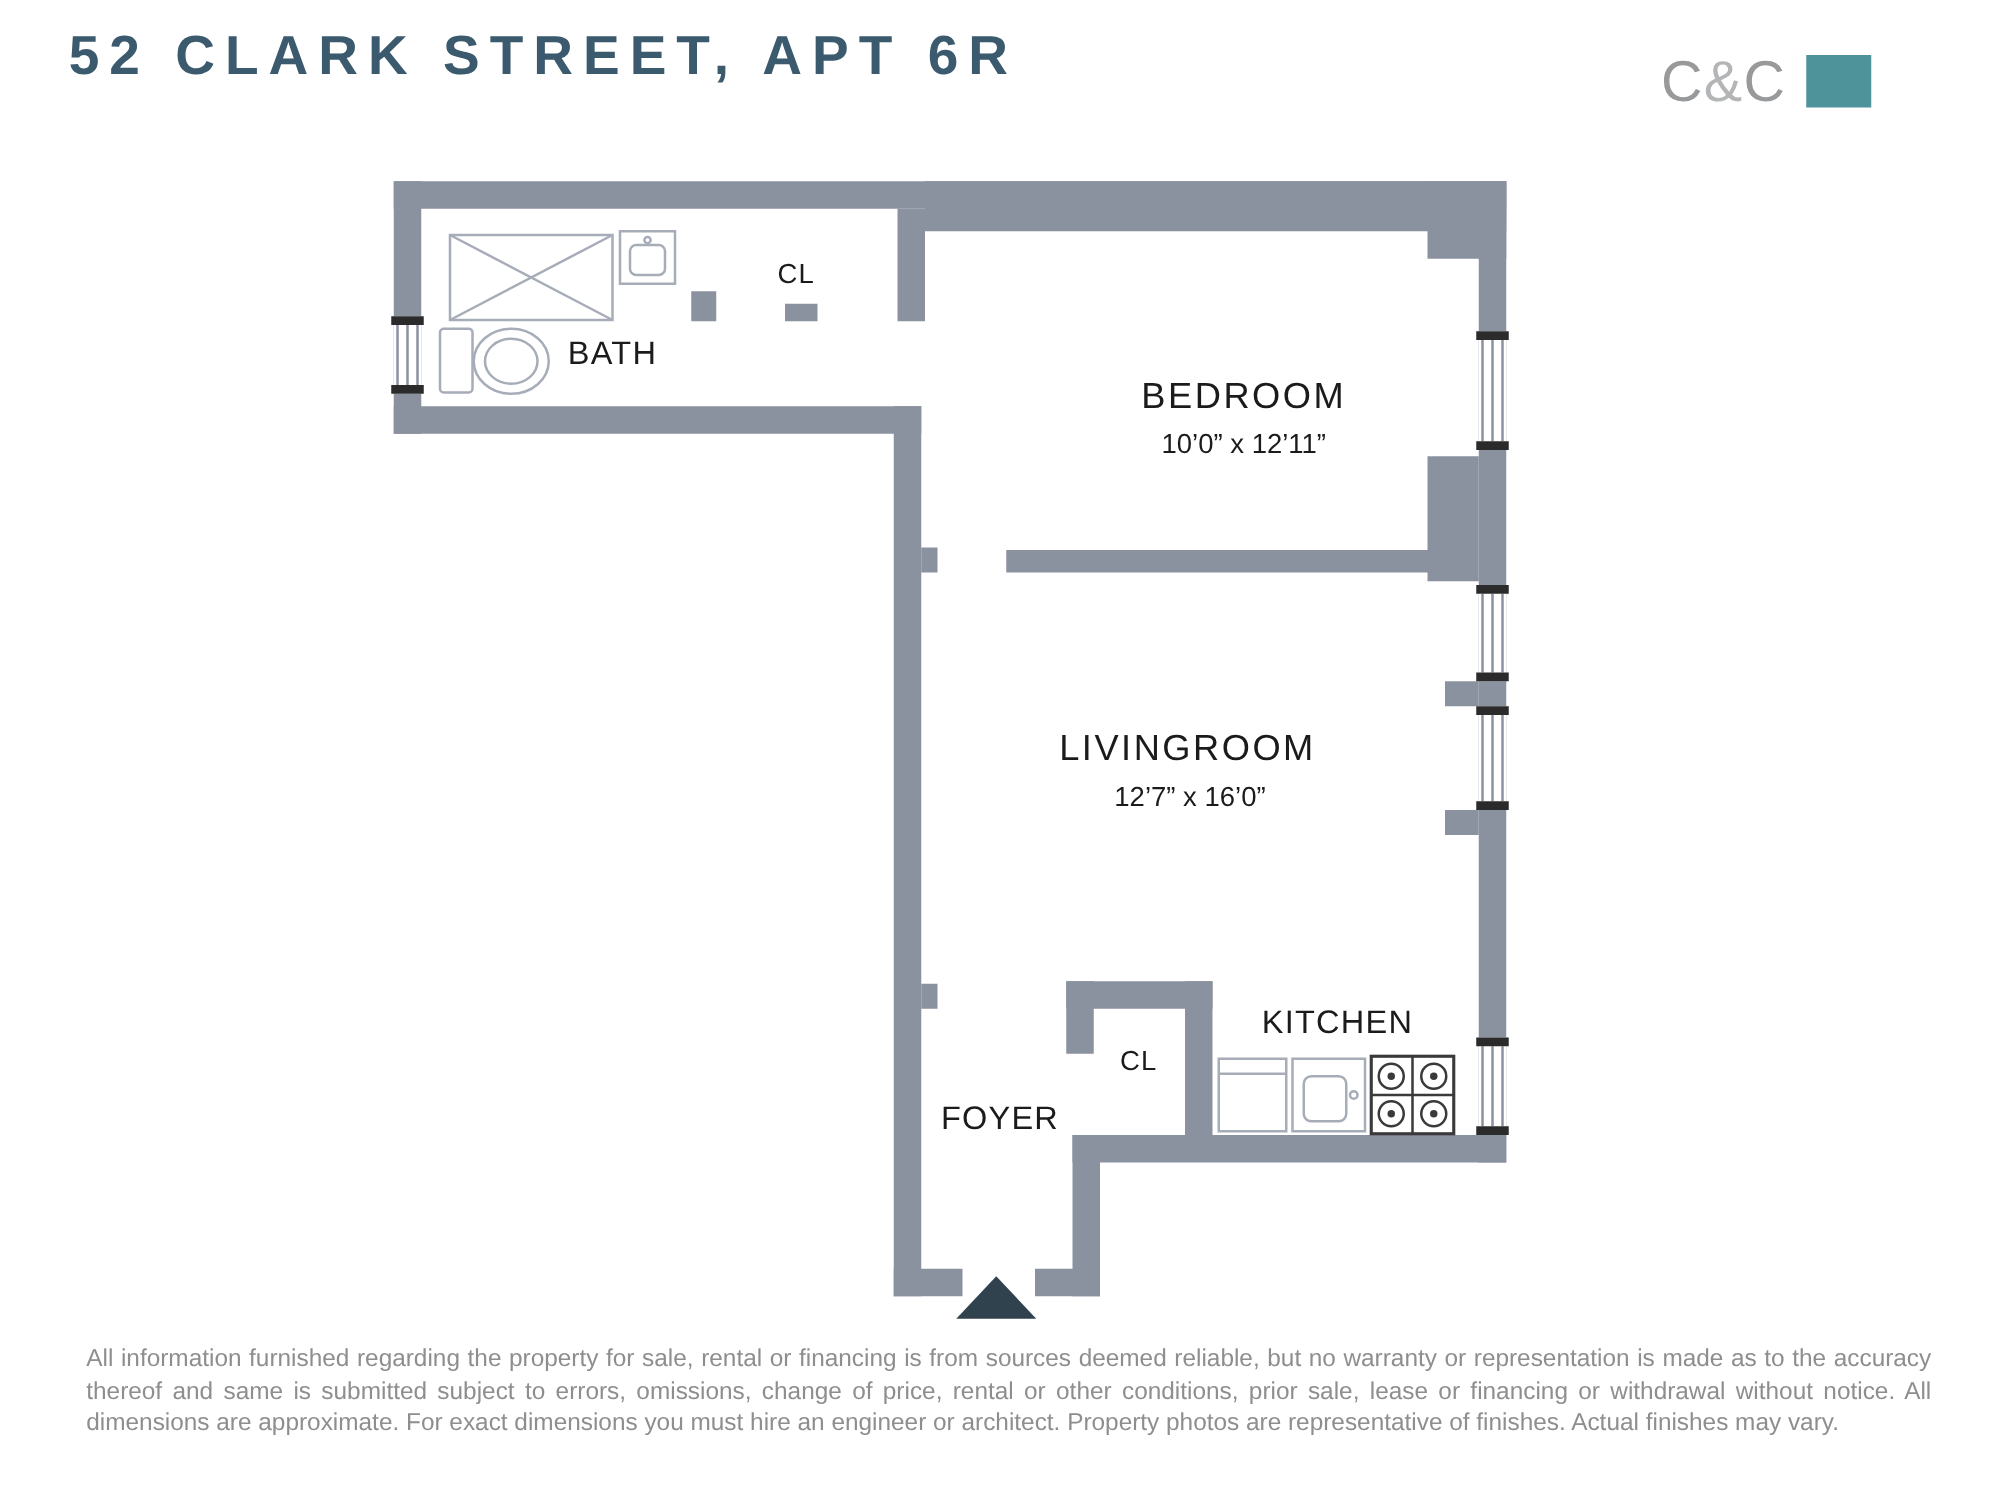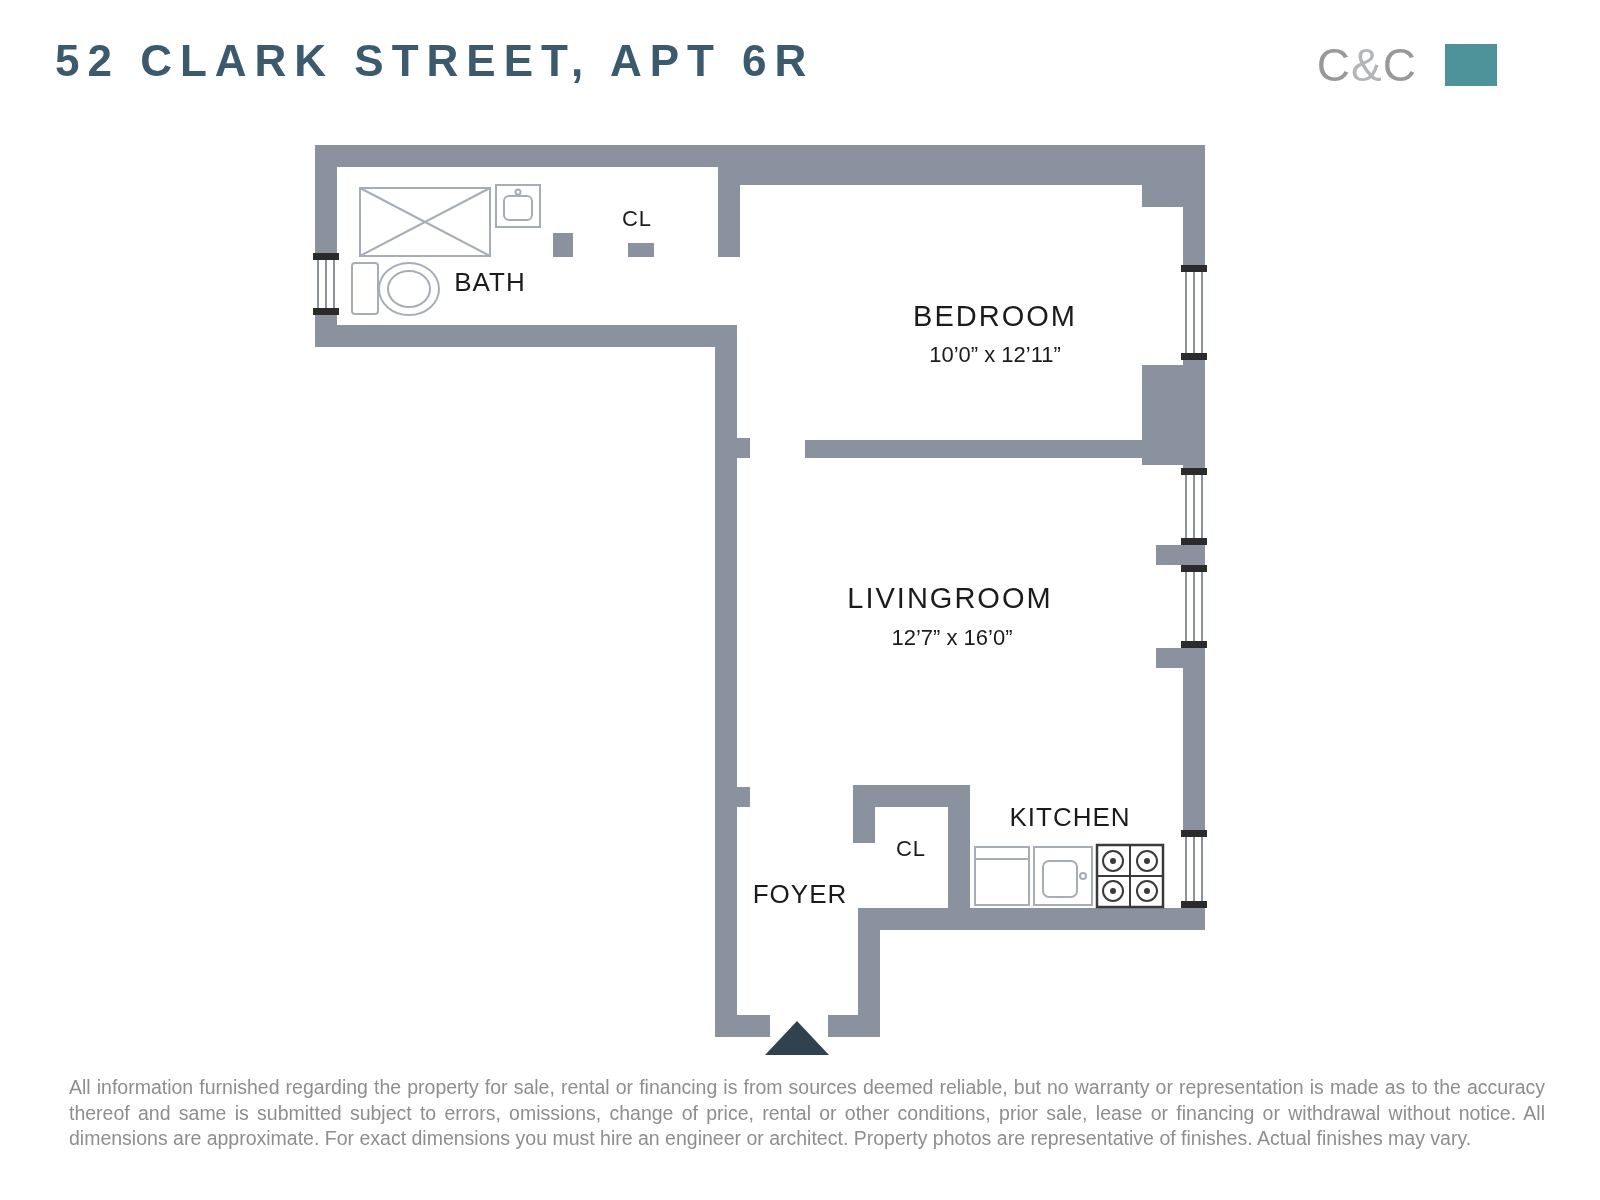--- a/index.html
+++ b/index.html
@@ -10,27 +10,27 @@
     --arrow:#31424f;
     --label:#1b1b1b;
     --muted:#8e8e8e;
     --logo-gray:#97999b;
   }
   *{margin:0;padding:0;box-sizing:border-box;}
   body{background:#ffffff;font-family:"Liberation Sans",sans-serif;}
   .page{position:relative;width:1600px;height:1200px;background:#ffffff;overflow:hidden;}
 
   .title{
-    position:absolute;left:55px;top:36px;
+    position:absolute;left:55px;top:20px;
     font-size:44px;font-weight:700;letter-spacing:8px;
     color:var(--title);white-space:nowrap;
   }
   .logo{
     position:absolute;right:103px;top:38px;
-    display:flex;align-items:center;gap:28px;
+    display:flex;align-items:center;gap:16px;
   }
   .logo-text{font-size:46px;font-weight:400;color:var(--logo-gray);letter-spacing:1px;}
   .logo-text .amp{opacity:.72;}
   .logo-square{display:inline-block;width:52px;height:42px;background:var(--teal);}
 
   svg.plan{position:absolute;left:0;top:0;}
 
   .wall{fill:var(--wall);}
   .winbg{fill:#ffffff;}
   .wincap{fill:#2b2b2b;}

